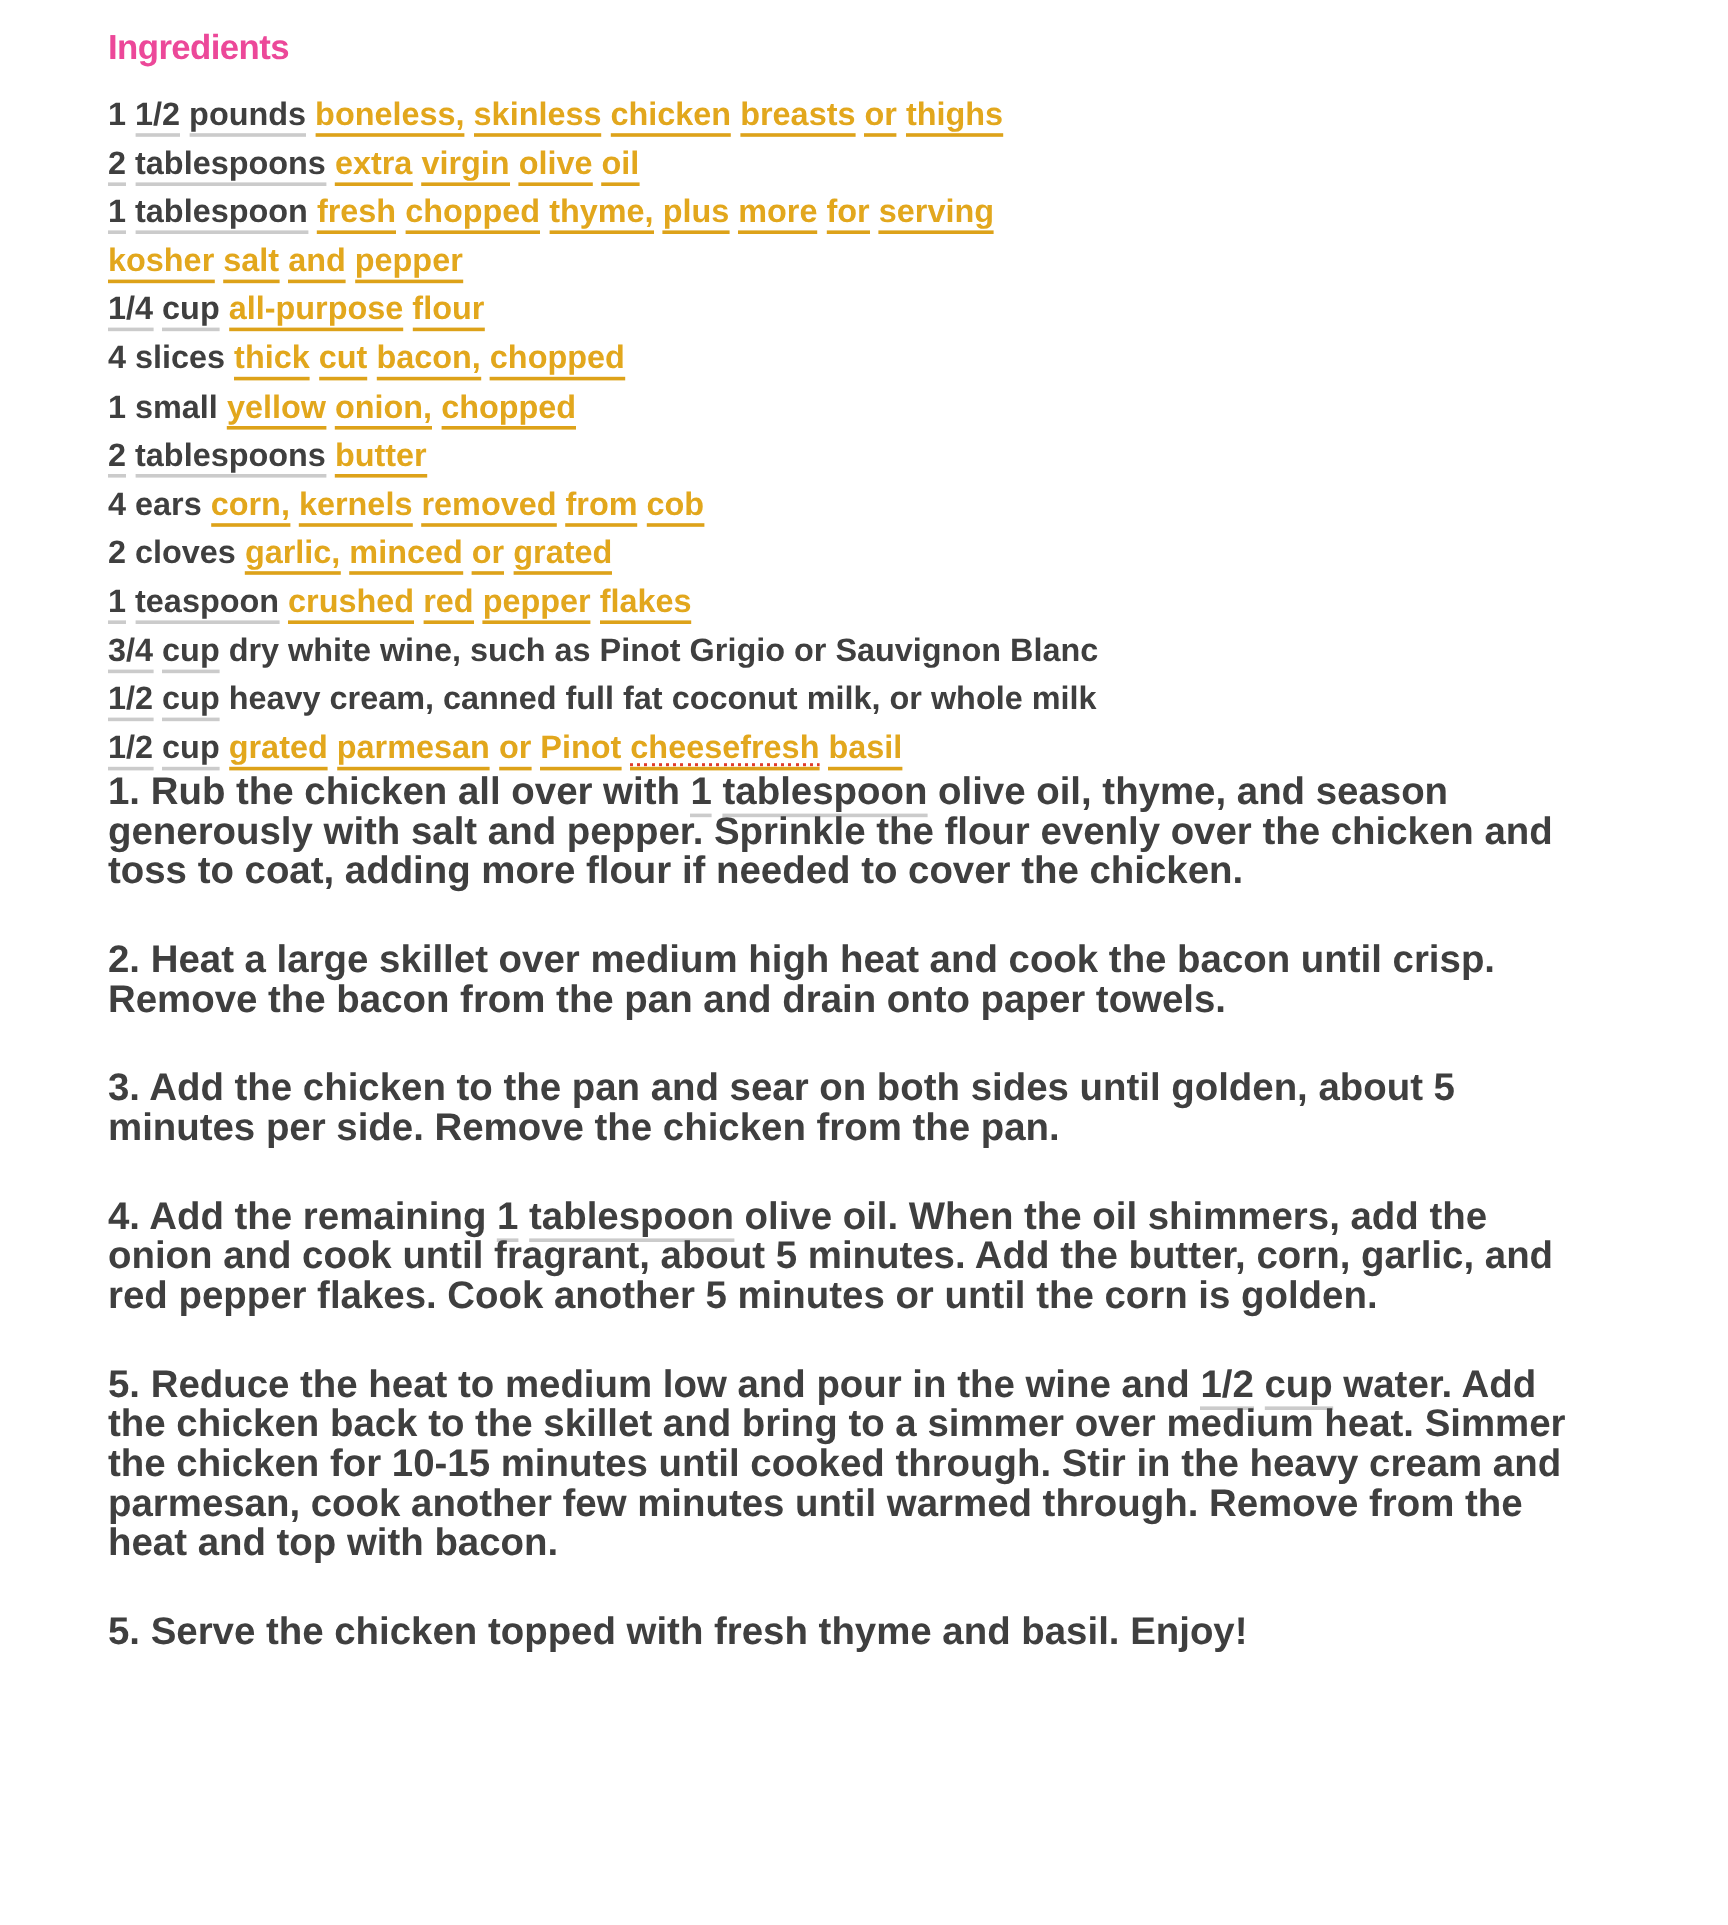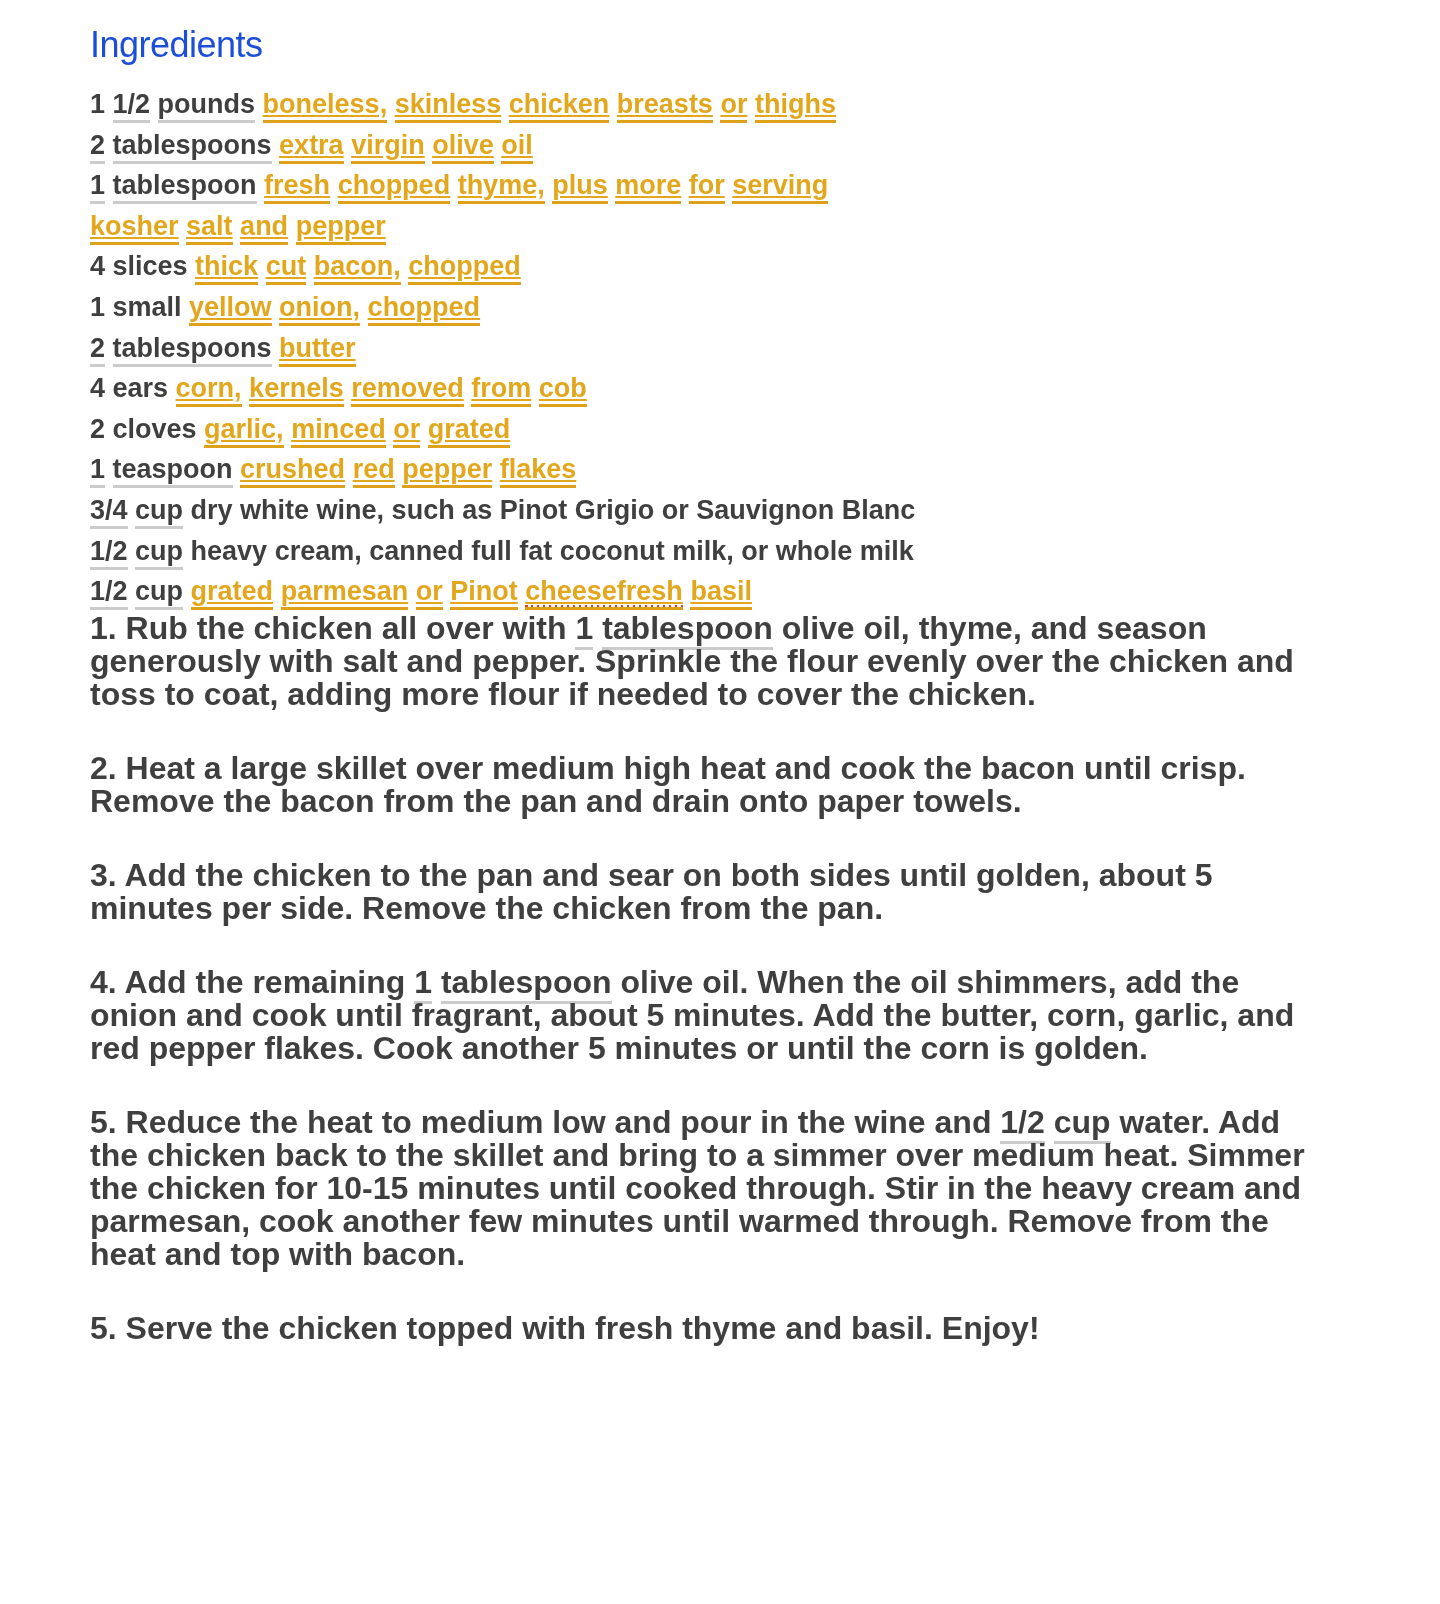--- a/index.html
+++ b/index.html
@@ -6,23 +6,23 @@
   .page{
     box-sizing:border-box;
     width:1440px;
     min-height:1604px;
     padding:24px 118px 40px 90px;
     font-family:"Liberation Sans","DejaVu Sans",sans-serif;
     color:#3f3f3f;
     font-weight:700;
   }
   h2.sect{
-    font-size:36px;
-    font-weight:400;
-    color:#1d4ed8;
+    font-size:29px;
+    font-weight:700;
+    color:#ec4899;
     letter-spacing:-0.5px;
     margin:0 0 18px 0;
   }
   h2.sect.instructions{margin-top:50px;}
   ul.ingredients{
     list-style:none;
     margin:0;
     padding:0;
   }
   ul.ingredients li{
@@ -32,21 +32,20 @@
   }
   .qty{
     border-bottom:3px solid #cbcbcb;
     padding-bottom:1px;
   }
   .lnk{
     color:#e2a71d;
     border-bottom:3px solid #dda219;
     padding-bottom:1px;
     cursor:pointer;
-    text-decoration:underline;
   }
   .misspell{
     background-image:repeating-linear-gradient(to right,#e03c2a 0 2.5px,transparent 2.5px 6px);
     background-size:100% 2.5px;
     background-position:0 100%;
     background-repeat:no-repeat;
   }
   .steps p{
     font-size:32px;
     line-height:33px;
@@ -58,20 +57,21 @@
 </head>
 <body>
 
 <div class="page">
   <h2 class="sect">Ingredients</h2>
   <ul class="ingredients" id="ingredients-list">
       <li>1 <span class="qty">1/2</span> <span class="qty">pounds</span> <span class="lnk">boneless,</span> <span class="lnk">skinless</span> <span class="lnk">chicken</span> <span class="lnk">breasts</span> <span class="lnk">or</span> <span class="lnk">thighs</span></li>
       <li><span class="qty">2</span> <span class="qty">tablespoons</span> <span class="lnk">extra</span> <span class="lnk">virgin</span> <span class="lnk">olive</span> <span class="lnk">oil</span></li>
       <li><span class="qty">1</span> <span class="qty">tablespoon</span> <span class="lnk">fresh</span> <span class="lnk">chopped</span> <span class="lnk">thyme,</span> <span class="lnk">plus</span> <span class="lnk">more</span> <span class="lnk">for</span> <span class="lnk">serving</span></li>
       <li><span class="lnk">kosher</span> <span class="lnk">salt</span> <span class="lnk">and</span> <span class="lnk">pepper</span></li>
+      <li><span class="qty">1/4</span> <span class="qty">cup</span> <span class="lnk">all-purpose</span> <span class="lnk">flour</span></li>
       <li>4 slices <span class="lnk">thick</span> <span class="lnk">cut</span> <span class="lnk">bacon,</span> <span class="lnk">chopped</span></li>
       <li>1 small <span class="lnk">yellow</span> <span class="lnk">onion,</span> <span class="lnk">chopped</span></li>
       <li><span class="qty">2</span> <span class="qty">tablespoons</span> <span class="lnk">butter</span></li>
       <li>4 ears <span class="lnk">corn,</span> <span class="lnk">kernels</span> <span class="lnk">removed</span> <span class="lnk">from</span> <span class="lnk">cob</span></li>
       <li>2 cloves <span class="lnk">garlic,</span> <span class="lnk">minced</span> <span class="lnk">or</span> <span class="lnk">grated</span></li>
       <li><span class="qty">1</span> <span class="qty">teaspoon</span> <span class="lnk">crushed</span> <span class="lnk">red</span> <span class="lnk">pepper</span> <span class="lnk">flakes</span></li>
       <li><span class="qty">3/4</span> <span class="qty">cup</span> dry white wine, such as Pinot Grigio or Sauvignon Blanc</li>
       <li><span class="qty">1/2</span> <span class="qty">cup</span> heavy cream, canned full fat coconut milk, or whole milk</li>
       <li><span class="qty">1/2</span> <span class="qty">cup</span> <span class="lnk">grated</span> <span class="lnk">parmesan</span> <span class="lnk">or</span> <span class="lnk">Pinot</span> <span class="lnk misspell">cheesefresh</span> <span class="lnk">basil</span></li>
     </ul>

